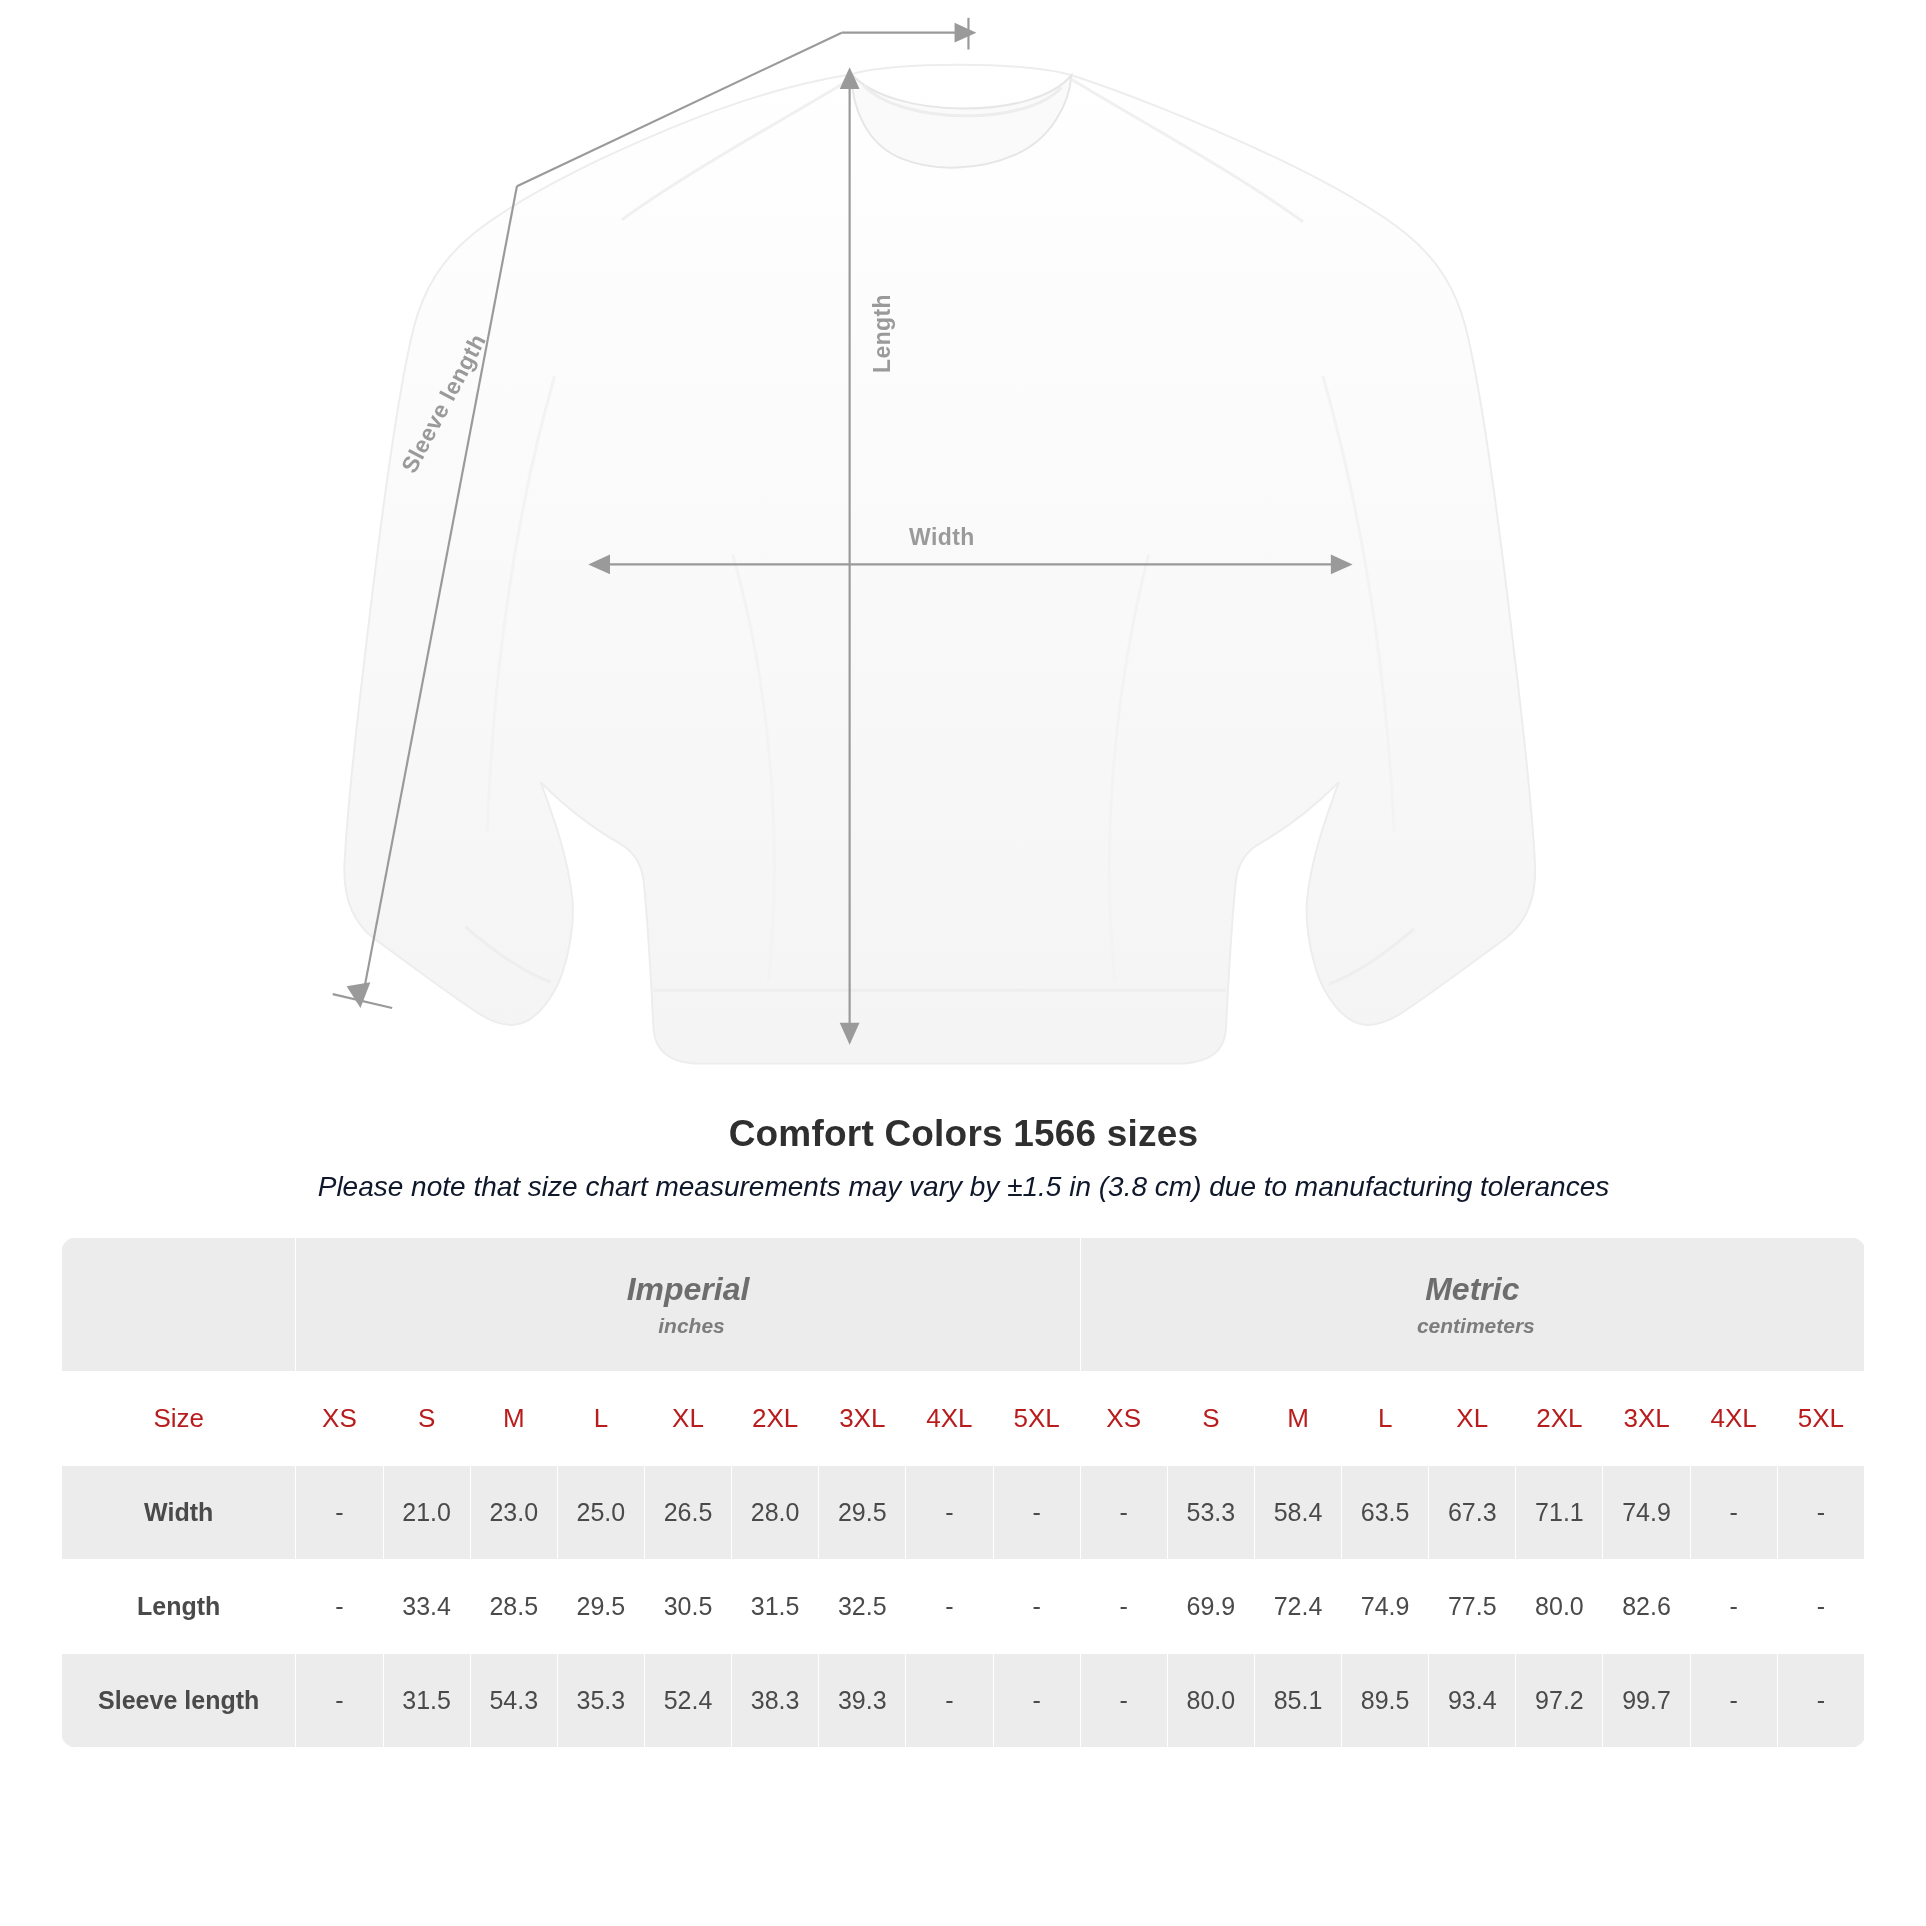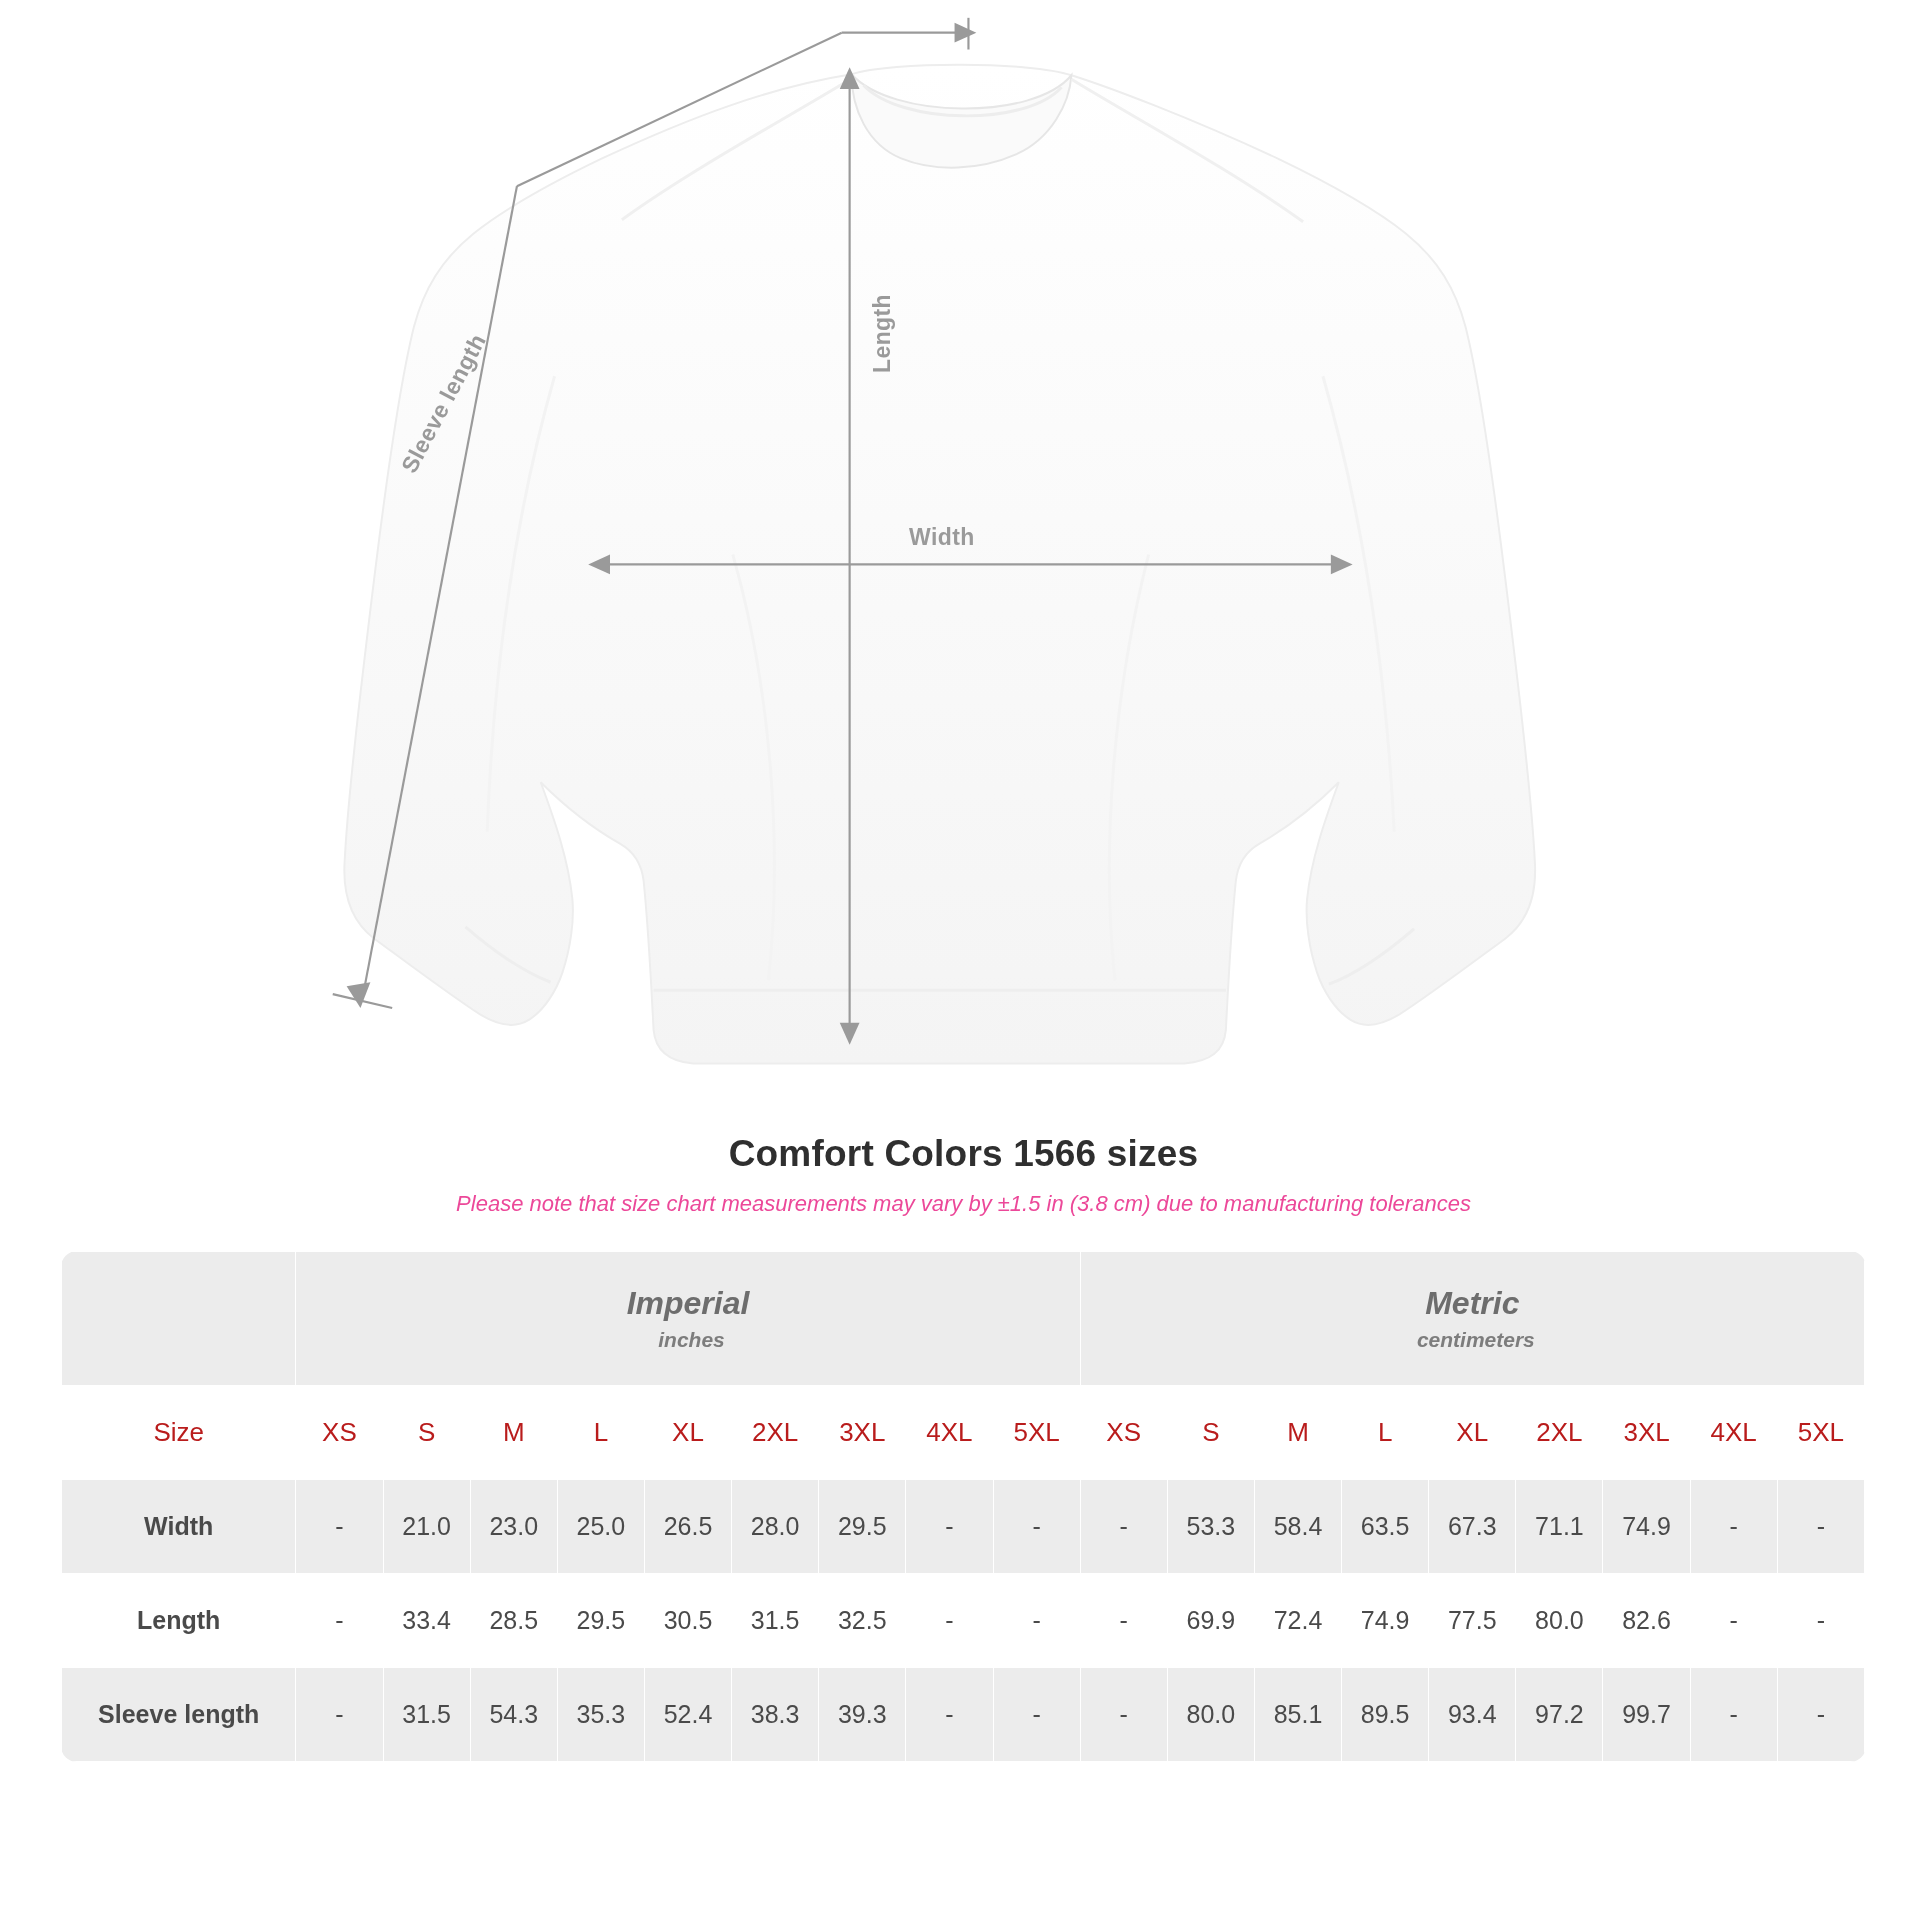--- a/index.html
+++ b/index.html
@@ -53,32 +53,32 @@
   .dim-label.sleeve {
     left: 396px;
     top: 465px;
     transform: rotate(-62deg);
     transform-origin: left top;
   }
 
   
   .title-block {
     text-align: center;
-    margin-top: 24px;
+    margin-top: 4px;
   }
   .chart-title {
     font-size: 37px;
     font-weight: bold;
     color: #2f2f2f;
     letter-spacing: 0.2px;
   }
   .chart-note {
-    font-size: 22px;
+    font-size: 28px;
     font-style: italic;
-    color: #ec4899;
+    color: #0f172a;
     margin-top: 16px;
   }
 
   
   .table-wrap {
     margin: 34px 61px 0 61px;
     border-radius: 16px;
     overflow: hidden;
     background: #ffffff;
   }

